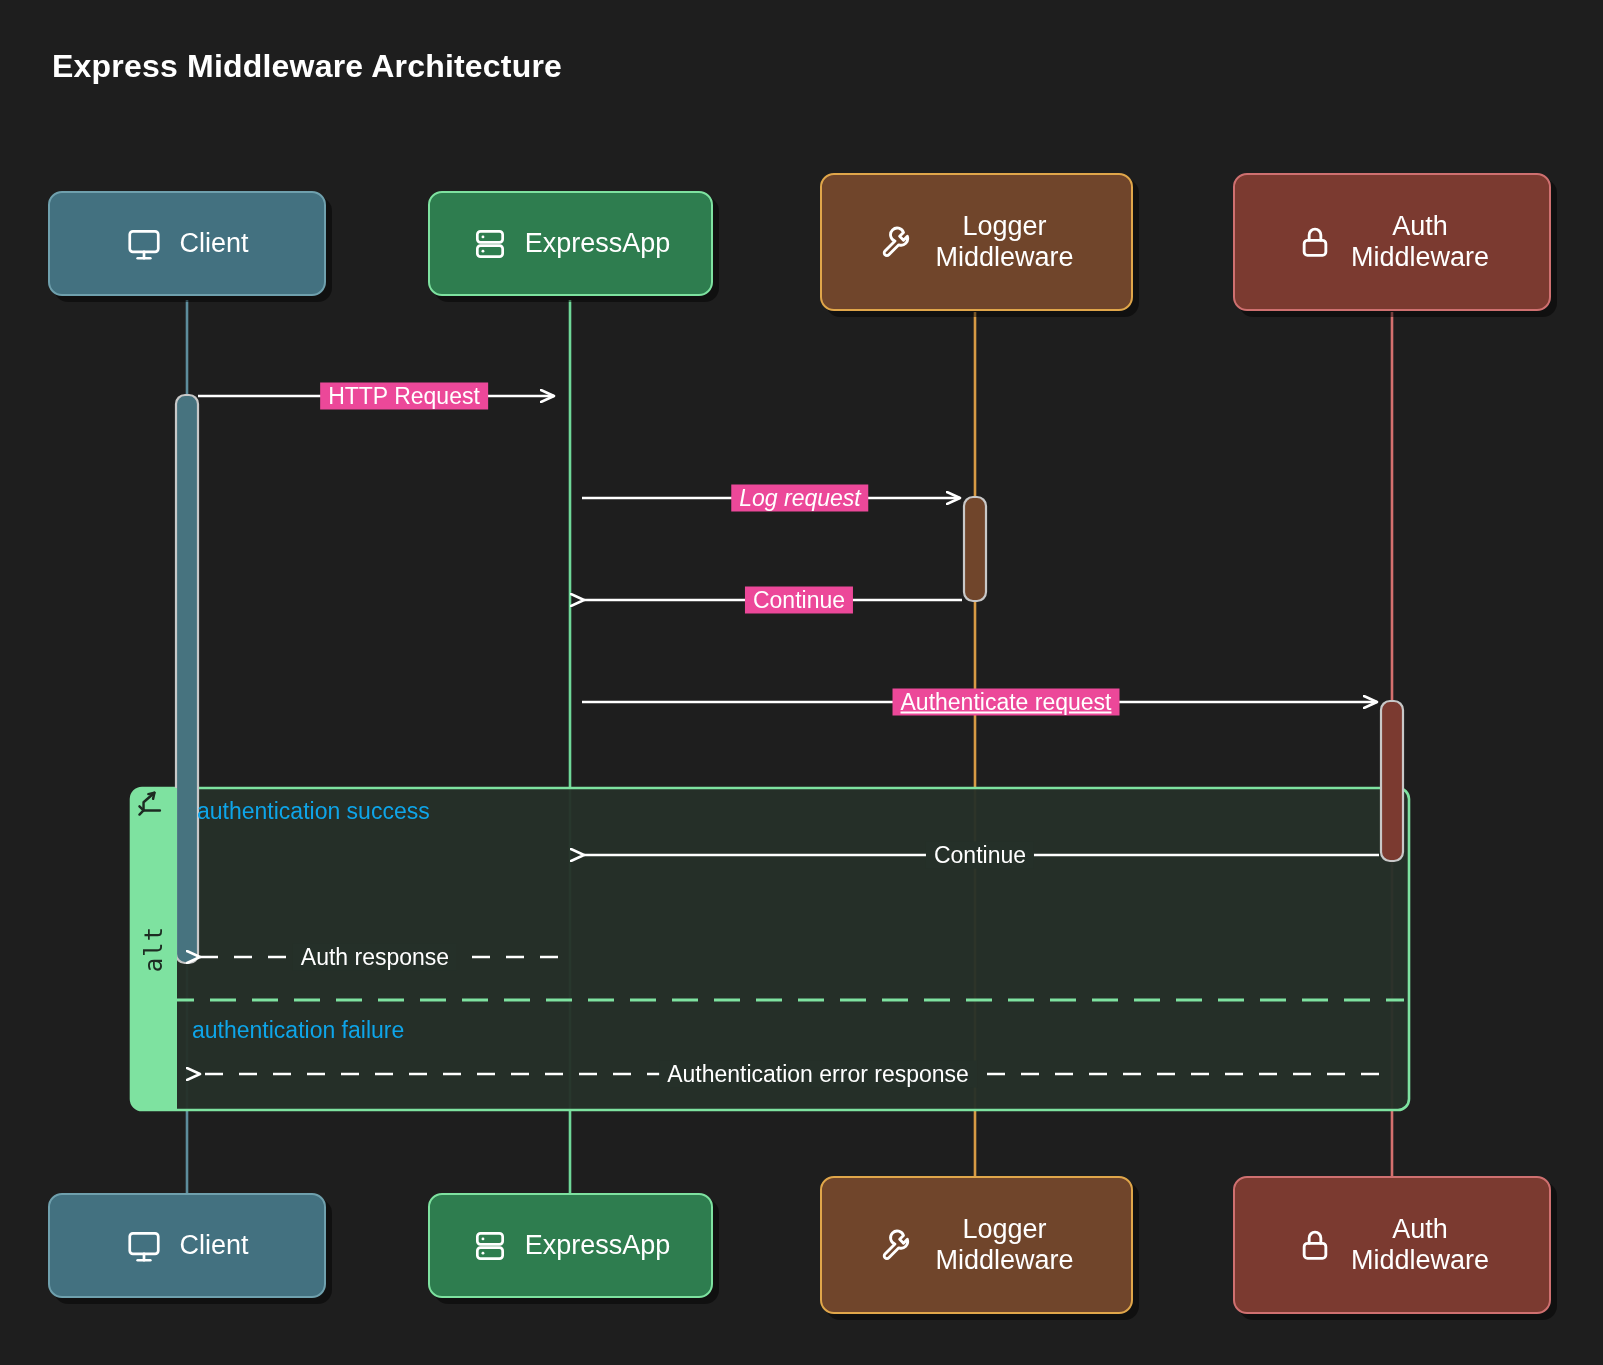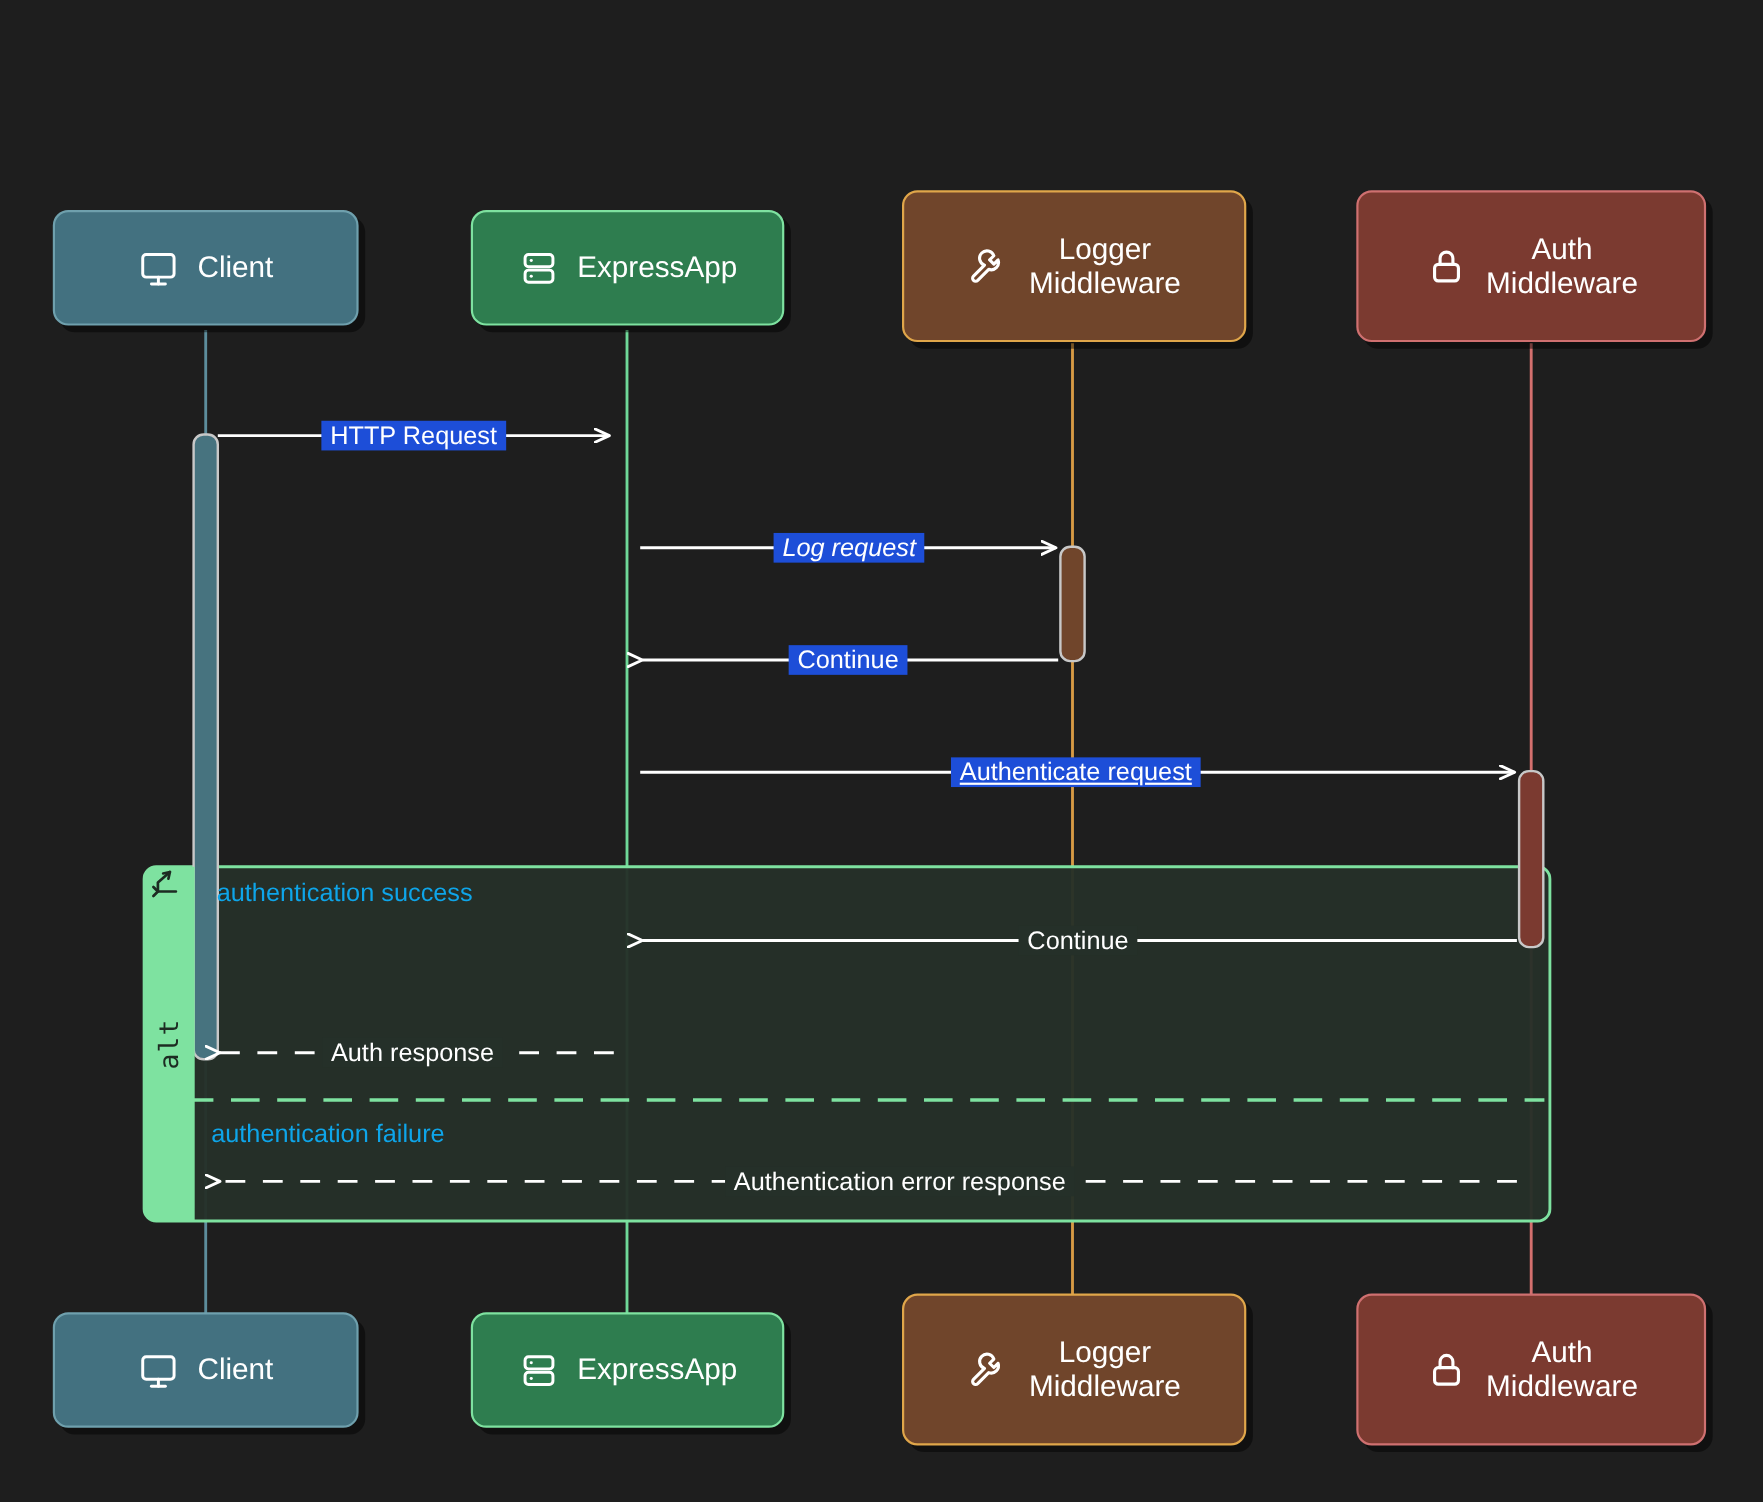--- a/index.html
+++ b/index.html
@@ -32,21 +32,21 @@
   .actor-icon{flex:0 0 auto;display:flex;align-items:center;justify-content:center;}
   .actor-icon svg{display:block;}
 
   
   .msg-label{
     position:absolute;transform:translate(-50%,-50%);
     font-size:23px;color:#ffffff;white-space:nowrap;
     background:transparent;padding:0 8px;
   }
   .msg-label.on-alt{background:#253029;}
-  .msg-label.on-bg{background:#1d4ed8;}
+  .msg-label.on-bg{background:#ec4899;margin-left:28px;}
 
   
   .alt-tab{
     position:absolute;box-sizing:border-box;
     background:#7ee2a0;border-radius:12px 0 0 12px;
     display:flex;align-items:center;justify-content:center;
   }
   .alt-tab-text{
     font-family:"DejaVu Sans Mono","Liberation Mono",monospace;
     font-size:24px;color:#1d2b22;
@@ -55,20 +55,21 @@
   .alt-branch-icon{position:absolute;left:132px;top:790px;}
   .alt-cond{
     position:absolute;font-size:23px;color:#0ea5e9;white-space:nowrap;
   }
 </style>
 </head>
 <body>
 
 <div id="stage">
 
+  <div class="diagram-title">Express Middleware Architecture</div>
 
   <svg id="svg" viewBox="0 0 1603 1365">
     <defs>
       <marker id="ah-client" markerWidth="14" markerHeight="12" refX="12" refY="6" orient="auto" markerUnits="userSpaceOnUse">
         <path d="M1,1 L12,6 L1,11" fill="none" stroke="#ffffff" stroke-width="2.4" stroke-linecap="round" stroke-linejoin="round"></path>
       </marker>
       <marker id="ah-right" markerWidth="16" markerHeight="14" refX="14" refY="7" orient="auto" markerUnits="userSpaceOnUse">
         <path d="M1,1 L14,7 L1,13" fill="none" stroke="#ffffff" stroke-width="2.6" stroke-linecap="round" stroke-linejoin="round"></path>
       </marker>
       <marker id="ah-left" markerWidth="16" markerHeight="14" refX="2" refY="7" orient="auto" markerUnits="userSpaceOnUse">

